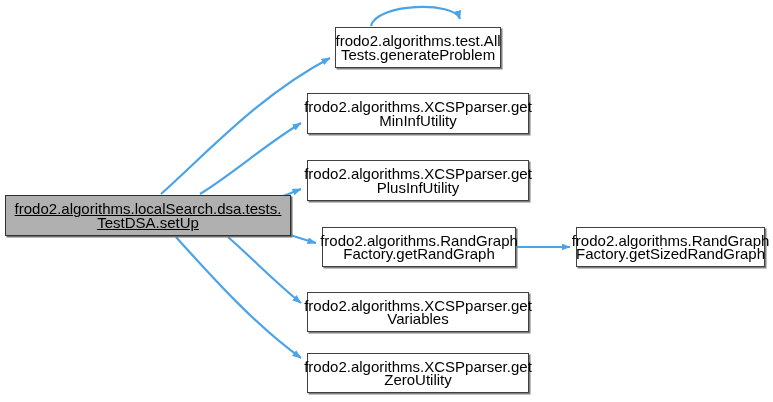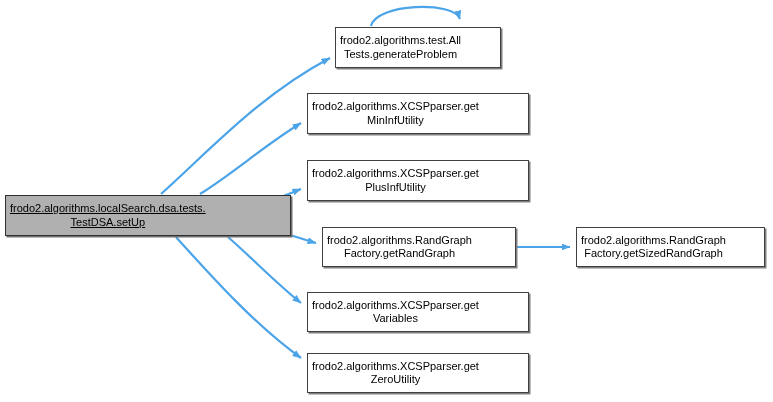--- a/index.html
+++ b/index.html
@@ -1,20 +1,20 @@
 <!DOCTYPE html>
 <html><head>
 <meta charset="utf-8">
 <style>
   html,body{margin:0;padding:0;background:#ffffff;}
   #canvas{position:relative;width:773px;height:402px;background:#ffffff;overflow:hidden;
           font-family:"Liberation Sans",sans-serif;}
   svg.edges{position:absolute;left:0;top:0;width:773px;height:402px;pointer-events:none;}
   .node{position:absolute;box-sizing:border-box;display:flex;align-items:center;
-        justify-content:flex-start;text-align:center;font-size:11px;line-height:13.5px;
+        justify-content:center;text-align:center;font-size:15px;line-height:13.5px;
         color:#000000;letter-spacing:0px;}
   .node .lbl{display:block;padding:0 4px;white-space:pre-line;}
   .node-white{background:#ffffff;border:1px solid #404040;
               box-shadow:1.5px 1.5px 0 0 #808080;}
   .node-root{background:#b0b0b0;border:1px solid #303030;
              box-shadow:1.5px 1.5px 0 0 #707070;}
 </style>
 </head>
 <body>
 

